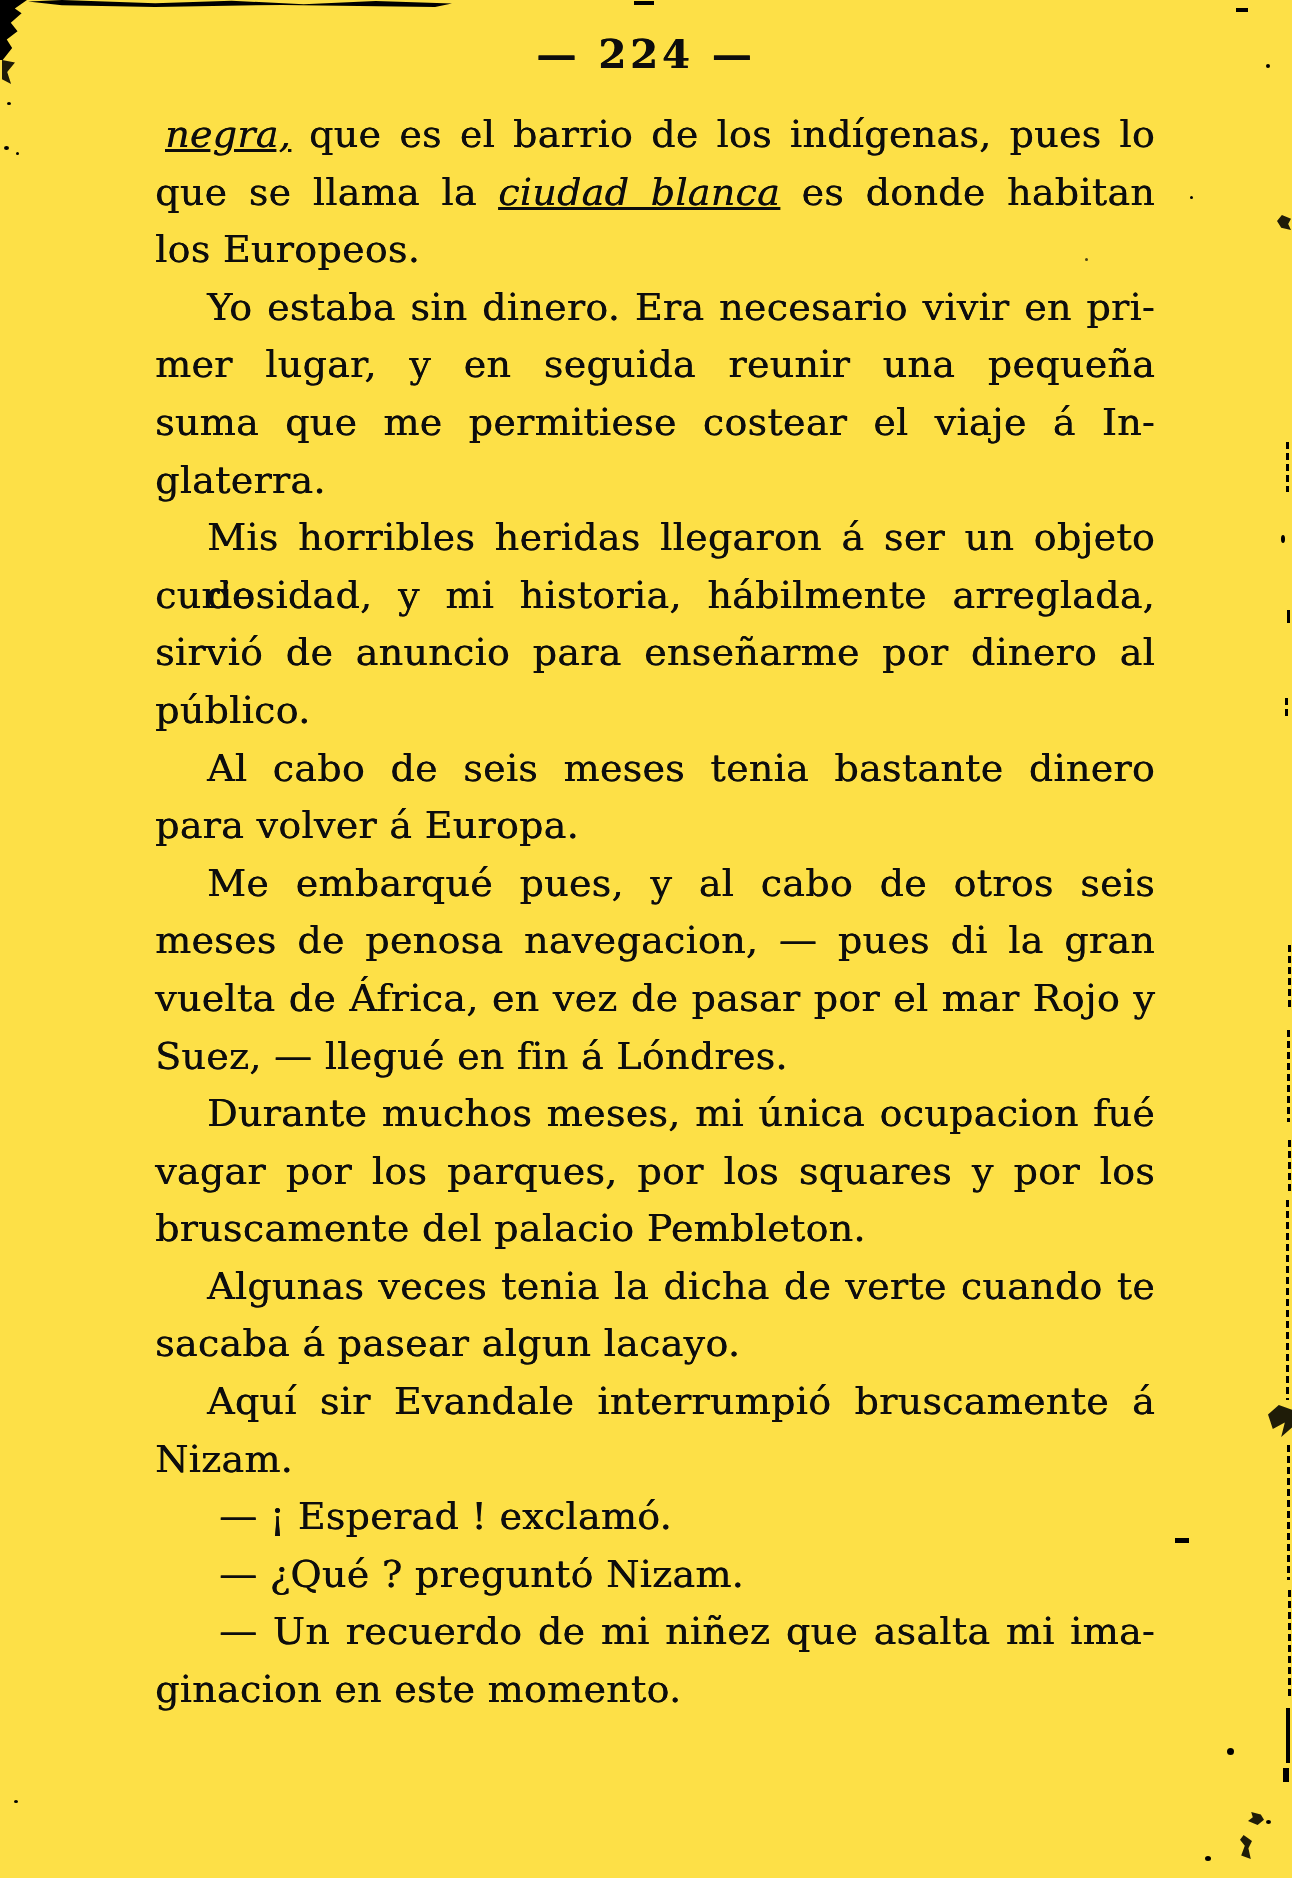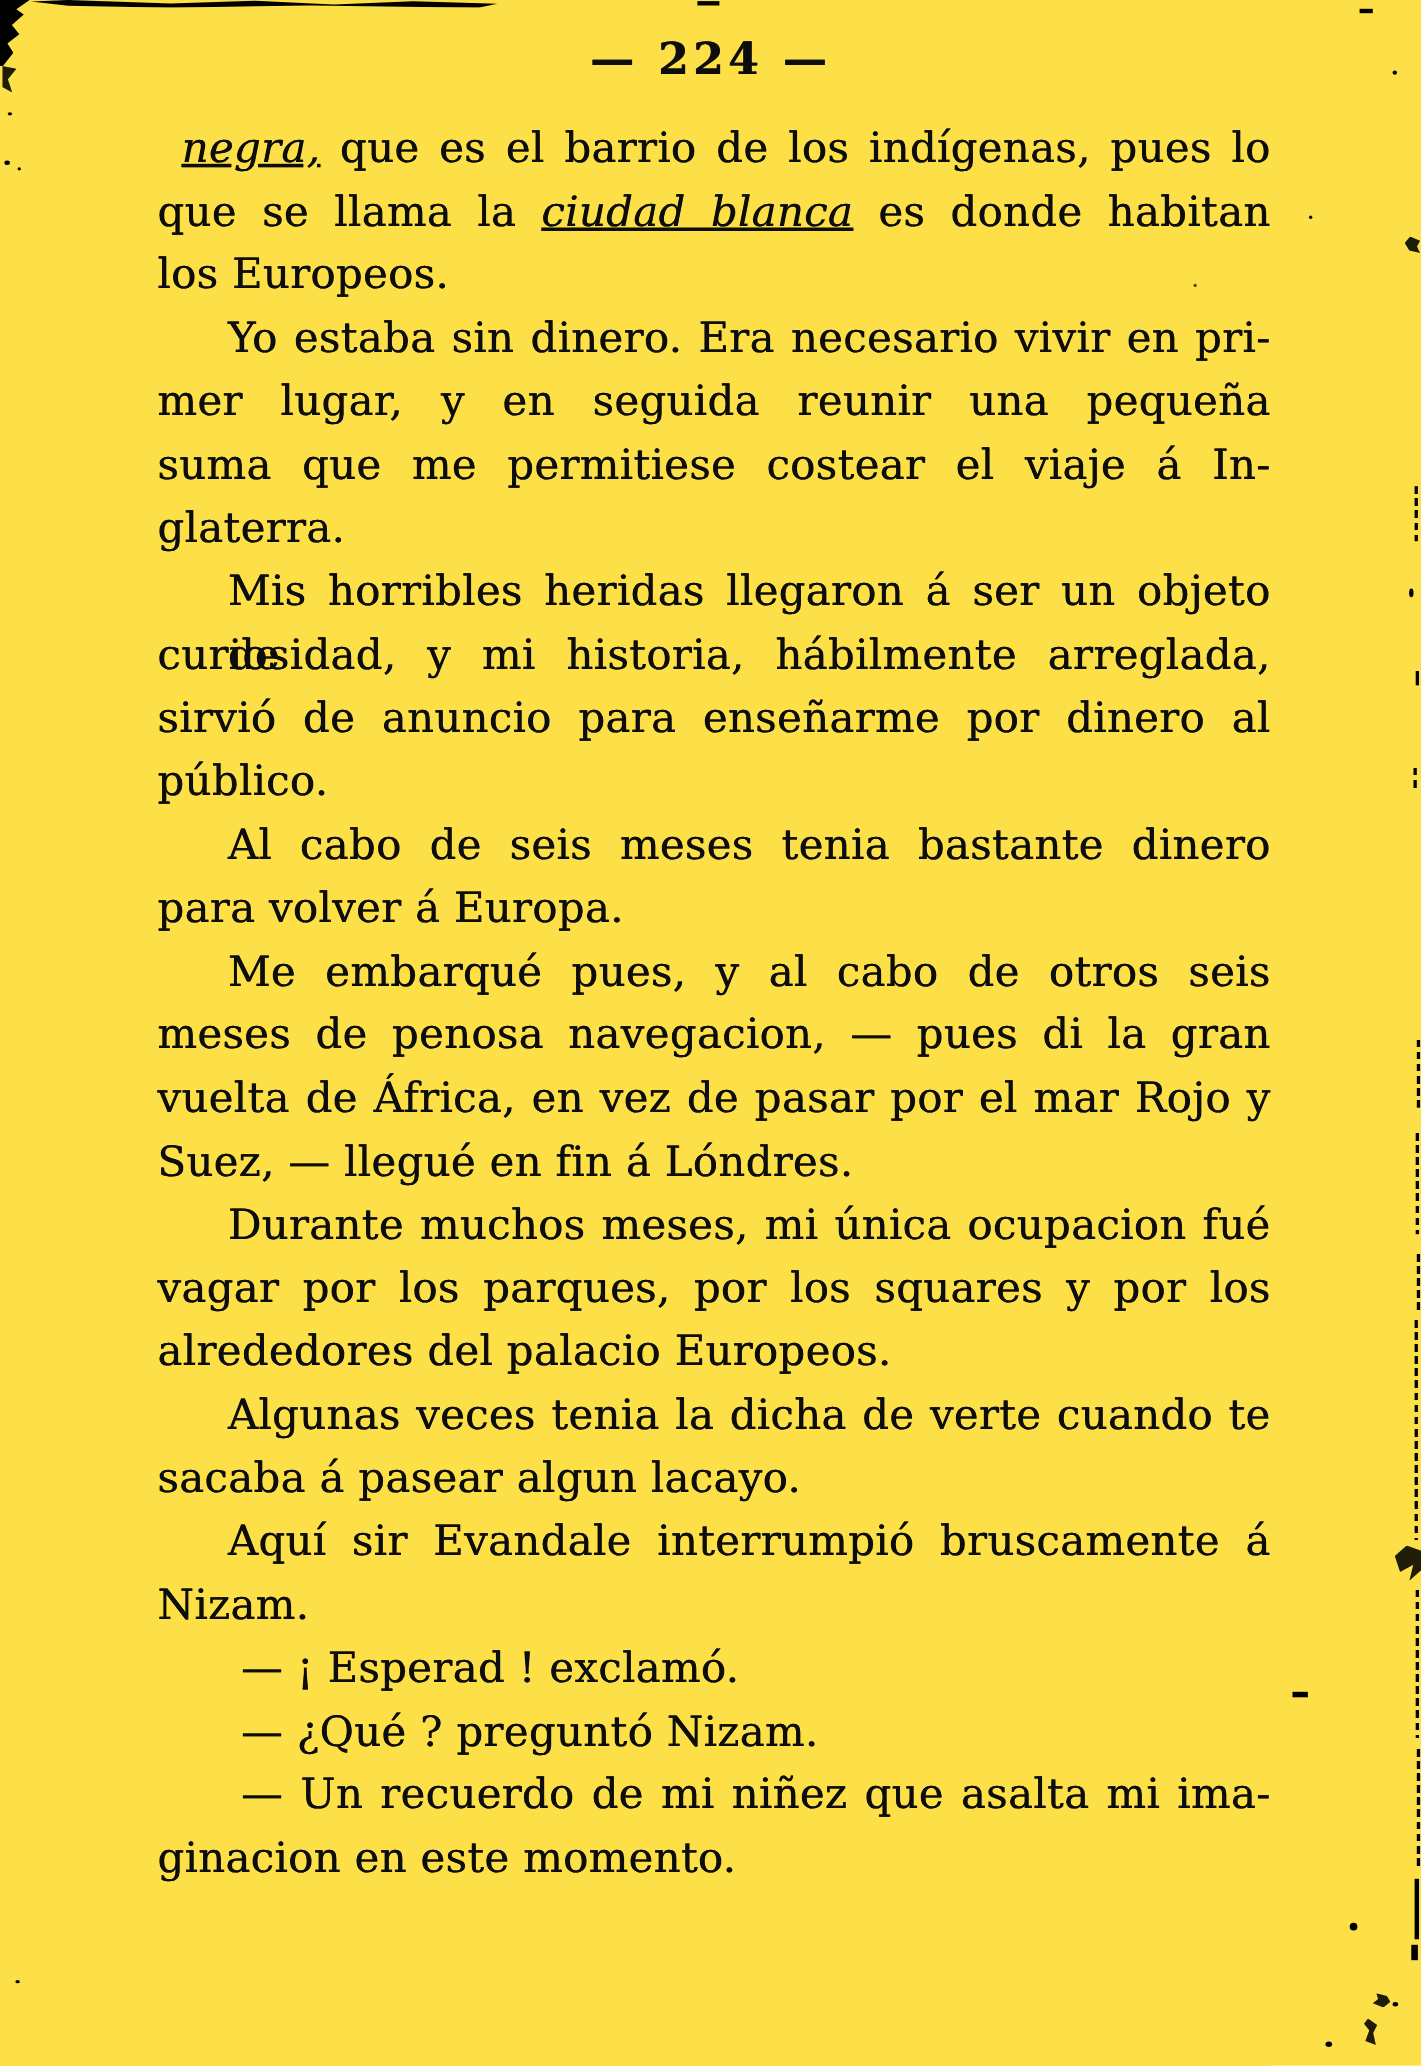--- a/index.html
+++ b/index.html
@@ -34,21 +34,21 @@
   }
   .line {
     height: 57.6px;
     line-height: 57.6px;
     white-space: normal;
   }
   .line.just {
     text-align: justify;
     text-align-last: justify;
   }
-  .indent-0 { padding-left: 0; }
+  .indent-0 { padding-left: 0; margin-left: 12px; }
   .indent-1 { padding-left: 22px; }   
   .indent-2 { padding-left: 64px; }   
   .indent-3 { padding-left: 76px; }   
   .line i { font-style: italic; text-decoration: underline; }
 
   
   .artifact { position: absolute; background: #000; }
   .soft { opacity: 0.88; }
   .corner-blob {
     left: 0; top: 0; width: 27px; height: 60px;
@@ -82,21 +82,21 @@
       <div class="line indent-0 just"><span>sirvió de anuncio para enseñarme por dinero al</span></div>
       <div class="line indent-0"><span>público.</span></div>
       <div class="line indent-2 just"><span>Al cabo de seis meses tenia bastante dinero</span></div>
       <div class="line indent-0"><span>para volver á Europa.</span></div>
       <div class="line indent-2 just"><span>Me embarqué pues, y al cabo de otros seis</span></div>
       <div class="line indent-0 just"><span>meses de penosa navegacion, — pues di la gran</span></div>
       <div class="line indent-0 just"><span>vuelta de África, en vez de pasar por el mar Rojo y</span></div>
       <div class="line indent-0"><span>Suez, — llegué en fin á Lóndres.</span></div>
       <div class="line indent-2 just"><span>Durante muchos meses, mi única ocupacion fué</span></div>
       <div class="line indent-0 just"><span>vagar por los parques, por los squares y por los</span></div>
-      <div class="line indent-0"><span>alrededores del palacio Europeos.</span></div>
+      <div class="line indent-0"><span>bruscamente del palacio Pembleton.</span></div>
       <div class="line indent-2 just"><span>Algunas veces tenia la dicha de verte cuando te</span></div>
       <div class="line indent-0"><span>sacaba á pasear algun lacayo.</span></div>
       <div class="line indent-2 just"><span>Aquí sir Evandale interrumpió bruscamente á</span></div>
       <div class="line indent-0"><span>Nizam.</span></div>
       <div class="line indent-3"><span>— ¡ Esperad ! exclamó.</span></div>
       <div class="line indent-3"><span>— ¿Qué ? preguntó Nizam.</span></div>
       <div class="line indent-3 just"><span>— Un recuerdo de mi niñez que asalta mi ima-</span></div>
       <div class="line indent-0"><span>ginacion en este momento.</span></div>
     </div>
 

